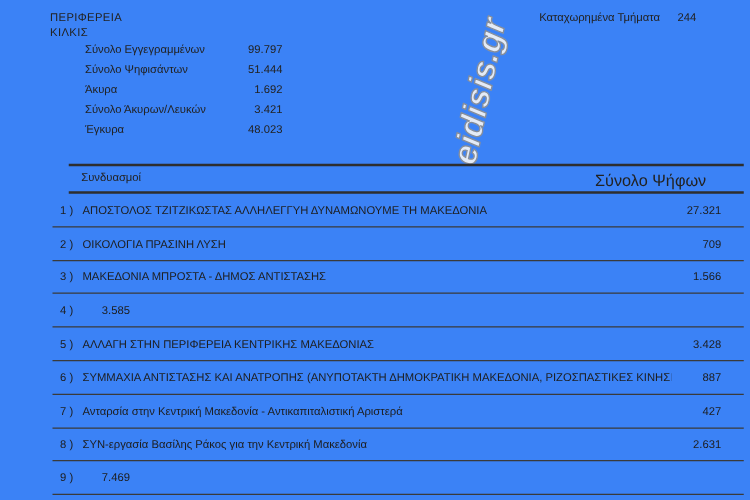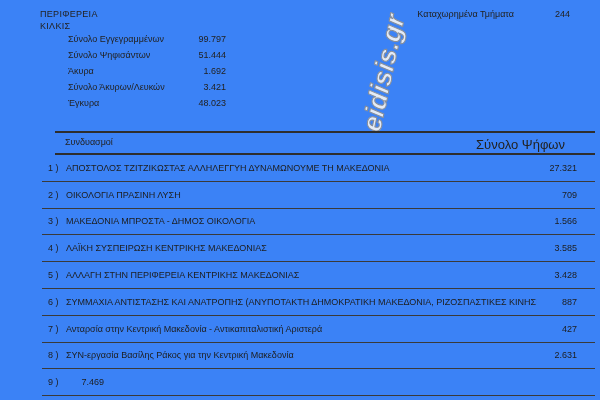--- a/index.html
+++ b/index.html
@@ -4,22 +4,22 @@
 <style>
   html,body{margin:0;padding:0;background:#ffffff;}
   #page{
     position:relative;width:600px;height:400px;background:#3b82f6;overflow:hidden;
     font-family:"Liberation Sans","DejaVu Sans",sans-serif;color:#1c1c1c;
   }
   
   .region{position:absolute;left:40px;top:8px;font-size:9px;line-height:12px;letter-spacing:.3px;color:#222;}
   
   .registered{position:absolute;top:9px;right:30px;display:flex;align-items:baseline;font-size:9px;color:#222;}
-  .registered .lbl{margin-right:28px;}
-  .registered .val{min-width:28px;text-align:right;}
+  .registered .lbl{margin-right:14px;}
+  .registered .val{min-width:28px;}
   
   .summary{position:absolute;left:68px;top:34px;}
   .summary .srow{display:flex;height:16px;align-items:flex-start;font-size:9px;color:#222;}
   .summary .slabel{width:118px;}
   .summary .svalue{width:40px;text-align:right;}
   
   .wm-box{position:absolute;left:336px;top:0px;width:96px;height:146px;pointer-events:none;}
   .wm{
     position:absolute;left:50%;top:50%;
     transform:translate(-50%,-50%) rotate(-78deg);
@@ -106,27 +106,26 @@
   </div>
 
   <div class="rrow">
     <span class="num">2 )</span>
     <span class="name">ΟΙΚΟΛΟΓΙΑ ΠΡΑΣΙΝΗ ΛΥΣΗ</span>
     <span class="votes">709</span>
   </div>
 
   <div class="rrow">
     <span class="num">3 )</span>
-    <span class="name">ΜΑΚΕΔΟΝΙΑ ΜΠΡΟΣΤΑ - ΔΗΜΟΣ ΟΙΚΟΛΟΓΙΑ</span>
+    <span class="name">ΜΑΚΕΔΟΝΙΑ ΜΠΡΟΣΤΑ - ΔΗΜΟΣ ΑΝΤΙΣΤΑΣΗΣ</span>
     <span class="votes">1.566</span>
   </div>
 
   <div class="rrow">
     <span class="num">4 )</span>
-    <span class="name">ΛΑΪΚΗ ΣΥΣΠΕΙΡΩΣΗ ΚΕΝΤΡΙΚΗΣ ΜΑΚΕΔΟΝΙΑΣ</span>
     <span class="votes">3.585</span>
   </div>
 
   <div class="rrow">
     <span class="num">5 )</span>
     <span class="name">ΑΛΛΑΓΗ ΣΤΗΝ ΠΕΡΙΦΕΡΕΙΑ ΚΕΝΤΡΙΚΗΣ ΜΑΚΕΔΟΝΙΑΣ</span>
     <span class="votes">3.428</span>
   </div>
 
   <div class="rrow">

